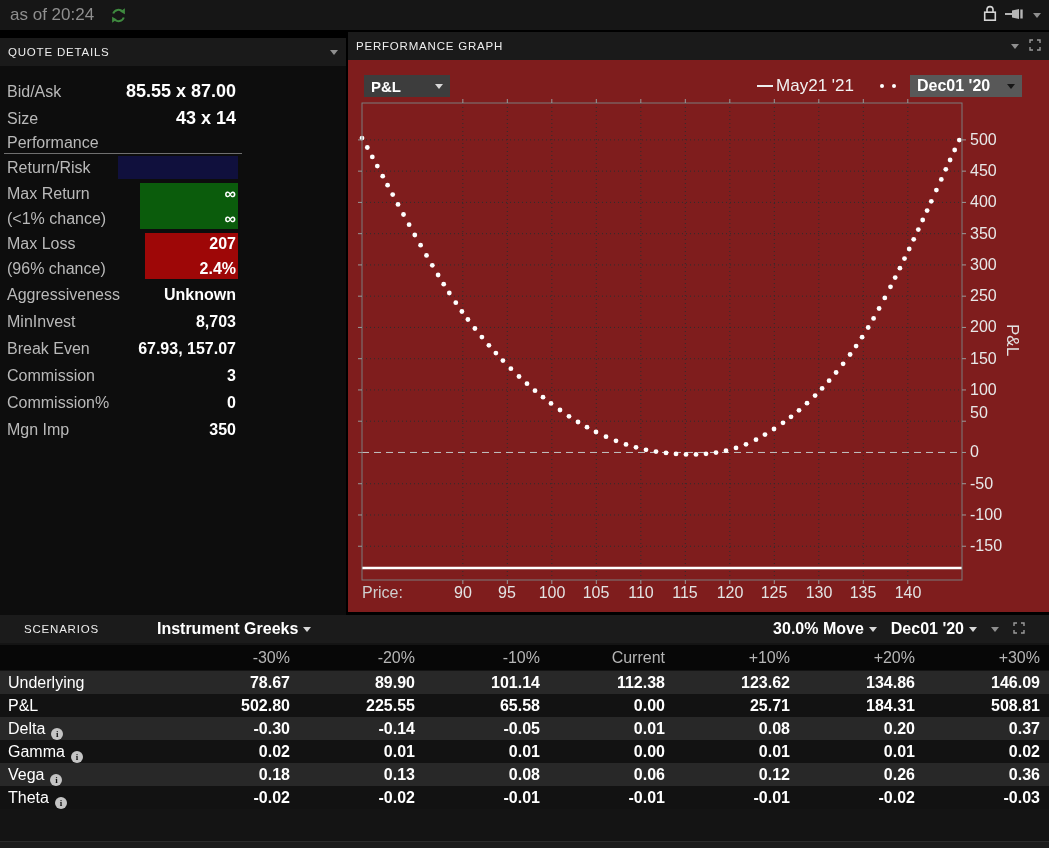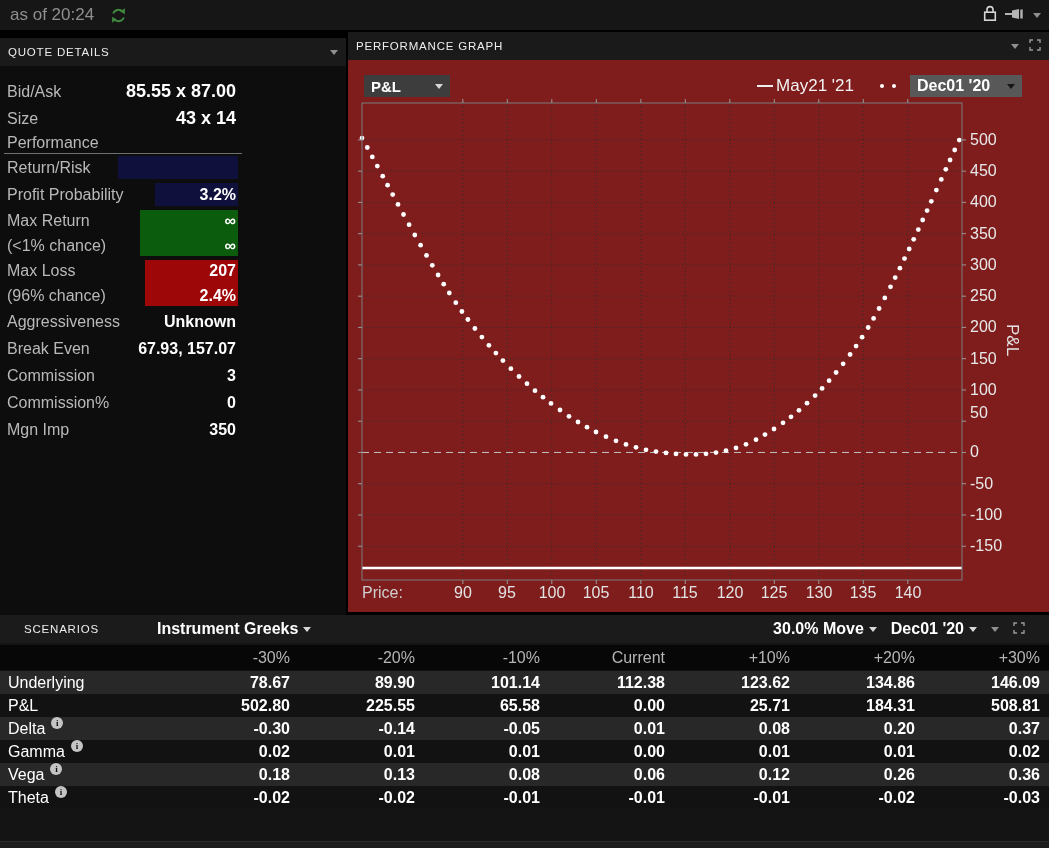--- a/index.html
+++ b/index.html
@@ -66,21 +66,21 @@
   .scn-dd{ display:flex; align-items:center; gap:5px; font-size:16px; font-weight:bold; color:#fff; }
   .greeks-dd{ margin-left:58px; }
   .scn-right{ margin-left:auto; display:flex; align-items:center; gap:14px; }
   .scn-table{ position:absolute; left:0; top:30px; width:1049px; }
   .scn-grid-row{ display:grid; grid-template-columns:165px repeat(7,125px); }
   .scn-colheader{ height:25px; line-height:25px; background:#070707; margin-bottom:1px; }
   .scn-colheader span{ text-align:right; font-size:16px; color:#b5b5b5; }
   .scn-row{ height:23px; line-height:23px; }
   .scn-row.odd{ background:#282828; }
   .scn-row.even{ background:#121212; }
-  .scn-rowlabel{ padding-left:8px; font-size:16px; color:#fff; display:flex; align-items:flex-start; }
+  .scn-rowlabel{ padding-left:8px; font-size:16px; color:#fff; display:flex; align-items:flex-end; }
   .scn-cell{ text-align:right; font-size:16px; font-weight:bold; color:#fff; }
   .info-i{ width:12px; height:12px; border-radius:50%; background:#c4c4c4; color:#101010;
            font-size:9px; font-weight:bold; display:inline-flex; align-items:center;
            justify-content:center; margin-left:6px; font-family:"Liberation Serif", serif; }
   .scn-bottomline{ position:absolute; left:0; top:226px; width:1049px; height:7px;
                    background:#1d1d1d; border-top:1px solid #2c2c2c; }
 </style>
 </head>
 <body>
 
@@ -132,42 +132,41 @@
         </div>
         <div class="q-row-section">
           <span class="q-label" style="line-height: 22px;">Performance</span>
           <div class="q-section-line"></div>
         </div>
         <div class="q-row">
           <div class="q-box" style="left: 118px; background: rgb(16, 16, 61);"></div>
           <span class="q-label">Return/Risk</span>
           <span class="q-value"></span>
         </div>
-        <div class="q-row">
-          <div class="q-box" style="left: 155px; background: rgb(16, 16, 61);"></div>
-          <span class="q-label">Profit Probability</span>
-          <span class="q-value">3.2%</span>
-        </div>
         <div class="q-row-double">
           <div class="q-box" style="left: 140px; background: rgb(11, 92, 12);"></div>
           <span class="q-label q-lbl-d1">Max Return</span>
           <span class="q-label q-label2">(&lt;1% chance)</span>
           <span class="q-value q-val-d1">∞</span>
           <span class="q-value q-val-d2">∞</span>
         </div>
         <div class="q-row-double">
           <div class="q-box" style="left: 145px; background: rgb(158, 7, 7);"></div>
           <span class="q-label q-lbl-d1">Max Loss</span>
           <span class="q-label q-label2">(96% chance)</span>
           <span class="q-value q-val-d1">207</span>
           <span class="q-value q-val-d2">2.4%</span>
         </div>
         <div class="q-row">
           <span class="q-label">Aggressiveness</span>
           <span class="q-value">Unknown</span>
+        </div>
+        <div class="q-row">
+          <span class="q-label">MinInvest</span>
+          <span class="q-value">8,703</span>
         </div>
         <div class="q-row">
           <span class="q-label">Break Even</span>
           <span class="q-value">67.93, 157.07</span>
         </div>
         <div class="q-row">
           <span class="q-label">Commission</span>
           <span class="q-value">3</span>
         </div>
         <div class="q-row">

